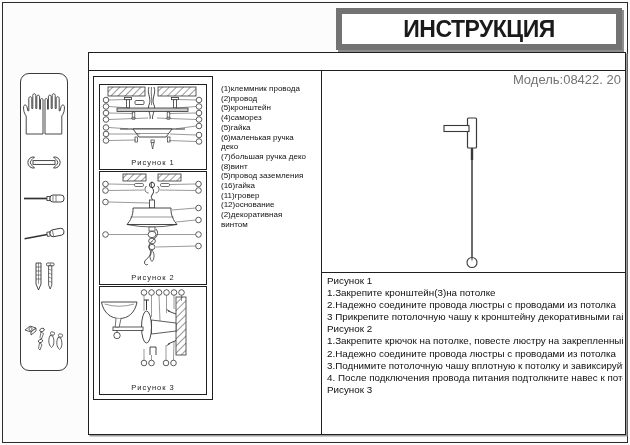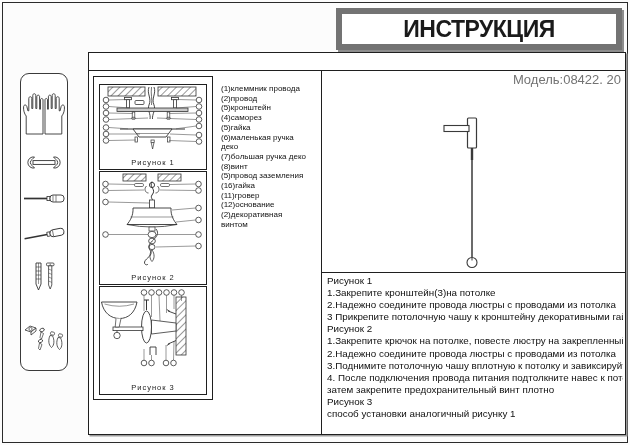--- a/index.html
+++ b/index.html
@@ -350,18 +350,16 @@
     <div class="instructions">
         <div class="instr-line">Рисунок 1</div>
         <div class="instr-line">1.Закрепите кронштейн(3)на потолке</div>
         <div class="instr-line">2.Надежно соедините провода люстры с проводами из потолка</div>
         <div class="instr-line">3 Прикрепите потолочную чашу к кронштейну декоративными гайками</div>
         <div class="instr-line">Рисунок 2</div>
         <div class="instr-line">1.Закрепите крючок на потолке, повесте люстру на закрепленный крючек</div>
         <div class="instr-line">2.Надежно соедините провода люстры с проводами из потолка</div>
         <div class="instr-line">3.Поднимите потолочную чашу вплотную к потолку и завиксируйте ее</div>
         <div class="instr-line">4.  После подключения провода питания подтолкните навес к потолку,</div>
-        <div class="instr-line">затем закрепите предохранительный винт плотно</div>
         <div class="instr-line">Рисунок 3</div>
-        <div class="instr-line">способ установки аналогичный рисунку 1</div>
       </div>
   </div>
 </div>
 
 </body></html>

